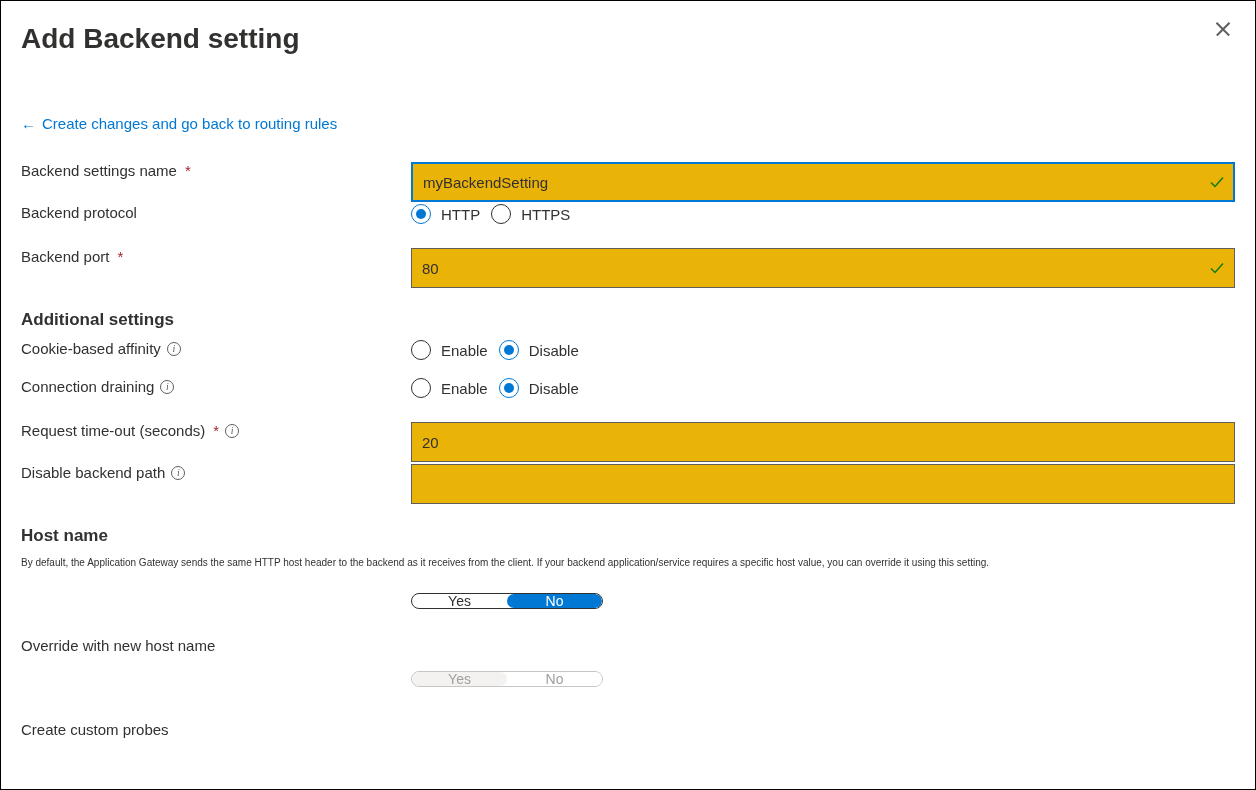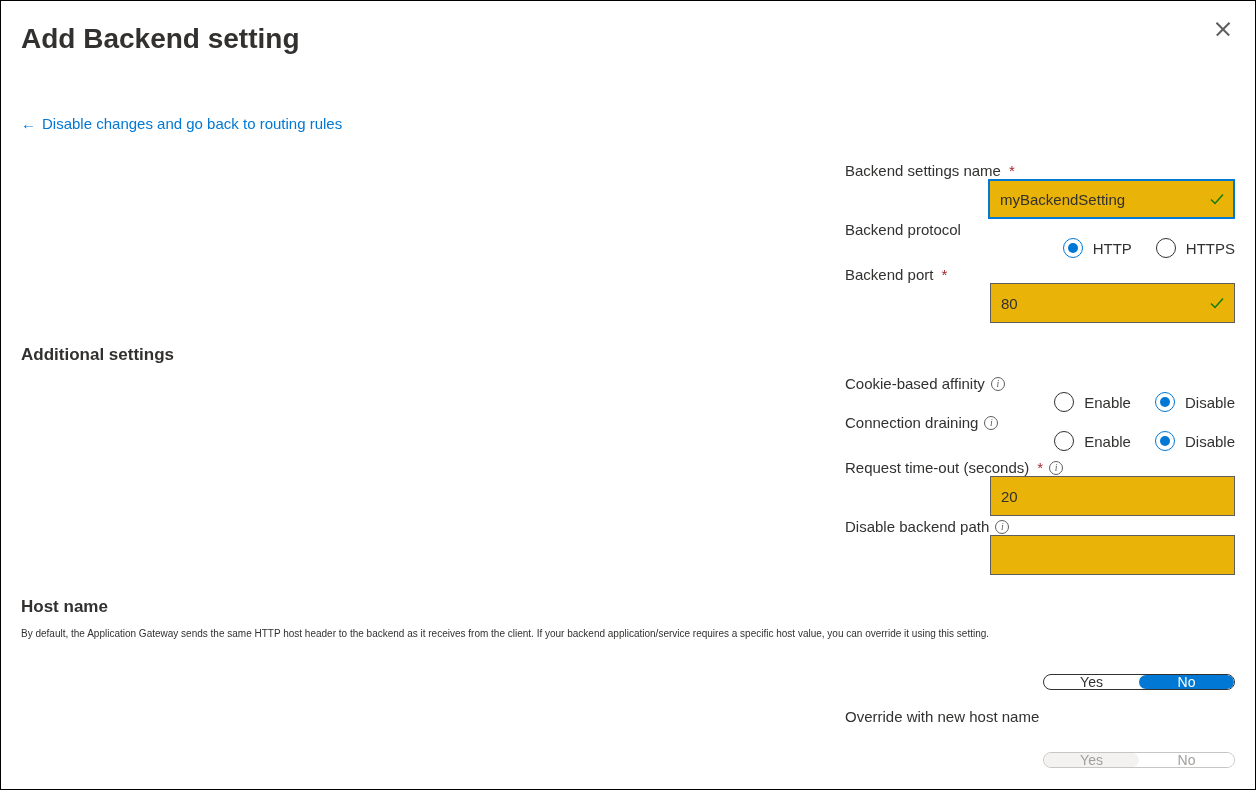--- a/index.html
+++ b/index.html
@@ -49,24 +49,23 @@
     gap: 6px;
     margin-bottom: 30px;
   }
   .back-arrow {
     font-size: 15px;
     color: #0078d4;
   }
 
   .row {
     display: flex;
-    align-items: flex-end;
+    align-items: flex-start;
     min-height: 36px;
     margin-bottom: 2px;
-    flex-direction: column;
   }
   .label-col {
     width: 390px;
     flex-shrink: 0;
     display: flex;
     align-items: center;
     gap: 6px;
     font-size: 15px;
     color: #323130;
   }
@@ -113,21 +112,21 @@
     right: 10px; top: 50%;
     transform: translateY(-50%);
     color: #107c10;
     pointer-events: none;
   }
   .check-icon svg { display: block; }
 
   .radio-set {
     display: flex;
     align-items: center;
-    gap: 24px;
+    gap: 11px;
   }
   .radio-item {
     display: flex;
     align-items: center;
     gap: 10px;
     cursor: pointer;
   }
   .radio-outer {
     width: 20px; height: 20px;
     border: 1px solid #323130;
@@ -203,21 +202,21 @@
 </head>
 <body>
 
 <div class="panel">
   <div class="close-x"></div>
 
   <h1 class="title">Add Backend setting</h1>
 
   <div class="back-link">
     <span class="back-arrow">←</span>
-    <span>Disable changes and go back to routing rules</span>
+    <span>Create changes and go back to routing rules</span>
   </div>
 
   
   <div class="row">
     <div class="label-col">
       <span>Backend settings name</span>
       <span class="req">*</span>
     </div>
     <div class="ctrl-col">
       <div class="text-input-wrap">

